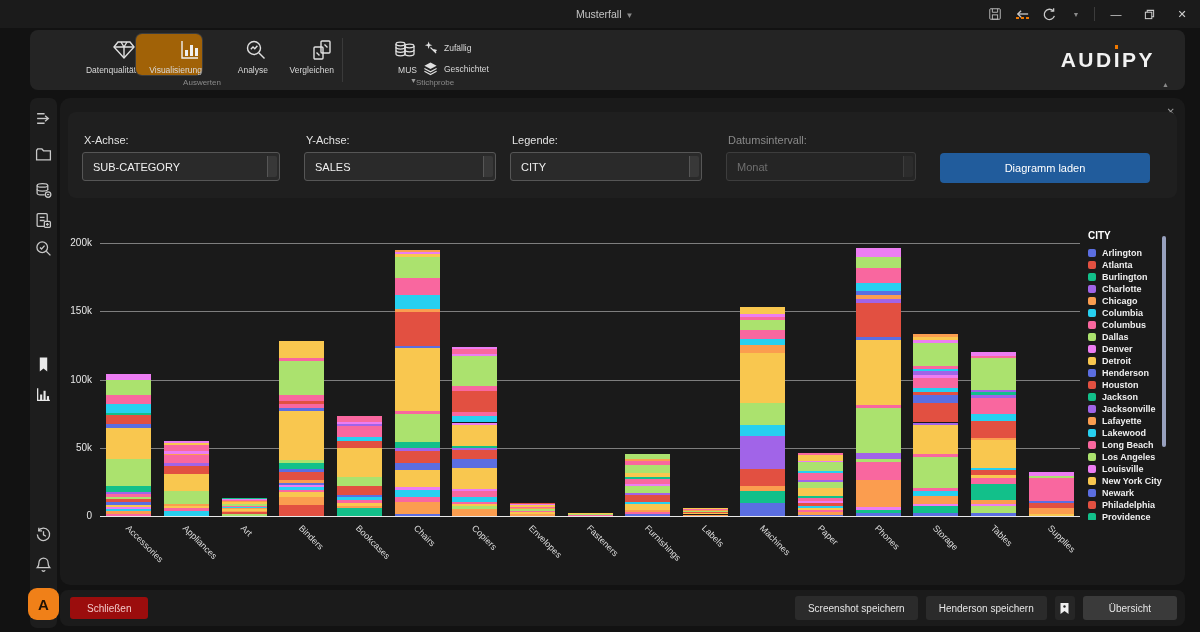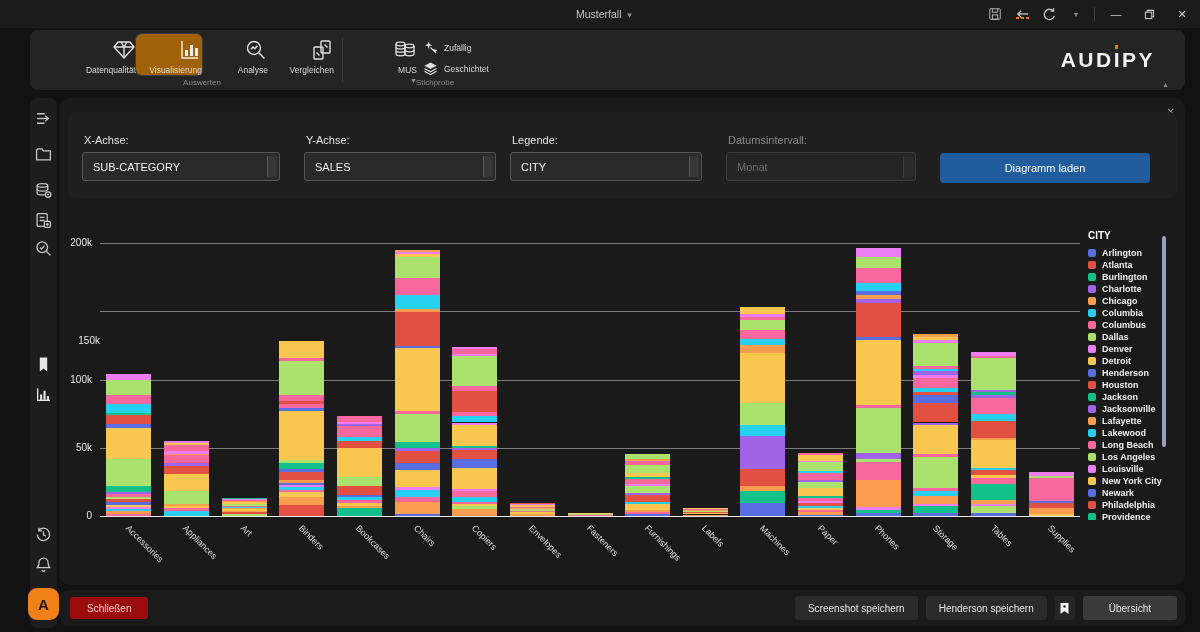--- a/index.html
+++ b/index.html
@@ -292,21 +292,21 @@
     </div>
   </div>
 
   <div id="chart-layer">
       <div class="ytick" style="left: 52px; top: 510px;">0</div>
       <div class="gridline" style="left: 100px; top: 447.75px; width: 980px;"></div>
       <div class="ytick" style="left: 52px; top: 441.75px;">50k</div>
       <div class="gridline" style="left: 100px; top: 379.5px; width: 980px;"></div>
       <div class="ytick" style="left: 52px; top: 373.5px;">100k</div>
       <div class="gridline" style="left: 100px; top: 311.25px; width: 980px;"></div>
-      <div class="ytick" style="left: 60px; top: 305.25px; margin-top: 30px;">150k</div>
+      <div class="ytick" style="left: 52px; top: 305.25px;">150k</div>
       <div class="gridline" style="left: 100px; top: 243px; width: 980px;"></div>
       <div class="ytick" style="left: 52px; top: 237px;">200k</div>
       <div class="axisline" style="left: 100px; top: 516px; width: 980px;"></div>
       <div class="seg" style="left: 106.3px; top: 513.54px; width: 45px; height: 2.46px; background: rgb(249, 103, 159);"></div>
       <div class="seg" style="left: 106.3px; top: 510.81px; width: 45px; height: 2.73px; background: rgb(251, 157, 79);"></div>
       <div class="seg" style="left: 106.3px; top: 508.77px; width: 45px; height: 2.05px; background: rgb(39, 208, 240);"></div>
       <div class="seg" style="left: 106.3px; top: 506.72px; width: 45px; height: 2.05px; background: rgb(236, 125, 242);"></div>
       <div class="seg" style="left: 106.3px; top: 504.67px; width: 45px; height: 2.05px; background: rgb(249, 199, 79);"></div>
       <div class="seg" style="left: 106.3px; top: 502.49px; width: 45px; height: 2.18px; background: rgb(91, 110, 225);"></div>
       <div class="seg" style="left: 106.3px; top: 499.48px; width: 45px; height: 3px; background: rgb(226, 80, 65);"></div>

